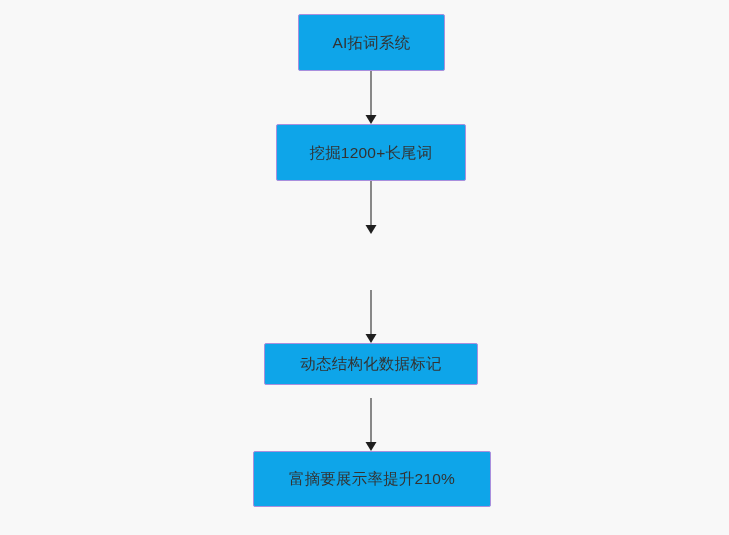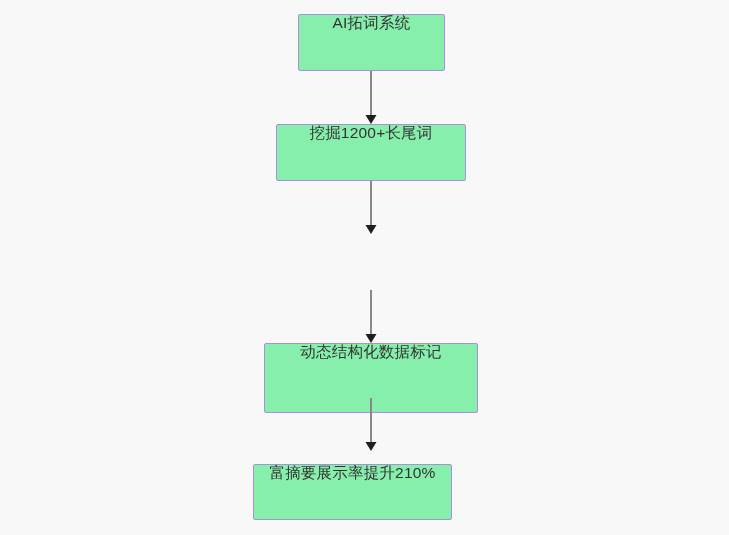--- a/index.html
+++ b/index.html
@@ -14,24 +14,25 @@
     overflow: hidden;
   }
   #flowchart-canvas {
     position: relative;
     width: 729px;
     height: 535px;
   }
   .node {
     position: absolute;
     box-sizing: border-box;
-    background: #86efac;
+    background: #0ea5e9;
     border: 1.6px solid #a98fdd;
     border-radius: 2px;
     display: flex;
+    align-items: center;
     justify-content: center;
     color: #333333;
     font-size: 15.5px;
     letter-spacing: 0.2px;
     white-space: nowrap;
   }
   .node-label {
     display: block;
     line-height: 1;
   }
@@ -73,28 +74,28 @@
   </div>
 
 
   <div class="edge" style="left:356px; top:290px; height:53px;">
     <svg width="30" height="53" viewBox="0 0 30 53">
       <line x1="15" y1="0" x2="15" y2="45" stroke="#888888" stroke-width="2"></line>
       <polygon points="9.5,44 20.5,44 15,53" fill="#1f1f1f"></polygon>
     </svg>
   </div>
 
-  <div class="node" style="left:264px; top:343px; width:214px; height:70px;">
+  <div class="node" style="left:264px; top:343px; width:214px; height:42px;">
     <span class="node-label">动态结构化数据标记</span>
   </div>
 
   <div class="edge" style="left:356px; top:398px; height:53px;">
     <svg width="30" height="53" viewBox="0 0 30 53">
       <line x1="15" y1="0" x2="15" y2="45" stroke="#888888" stroke-width="2"></line>
       <polygon points="9.5,44 20.5,44 15,53" fill="#1f1f1f"></polygon>
     </svg>
   </div>
 
-  <div class="node" style="left:253px; top:451px; width:199px; height:56px;margin-top:13px;">
+  <div class="node" style="left:253px; top:451px; width:238px; height:56px;">
     <span class="node-label">富摘要展示率提升210%</span>
   </div>
 
 </div>
 
 </body></html>

